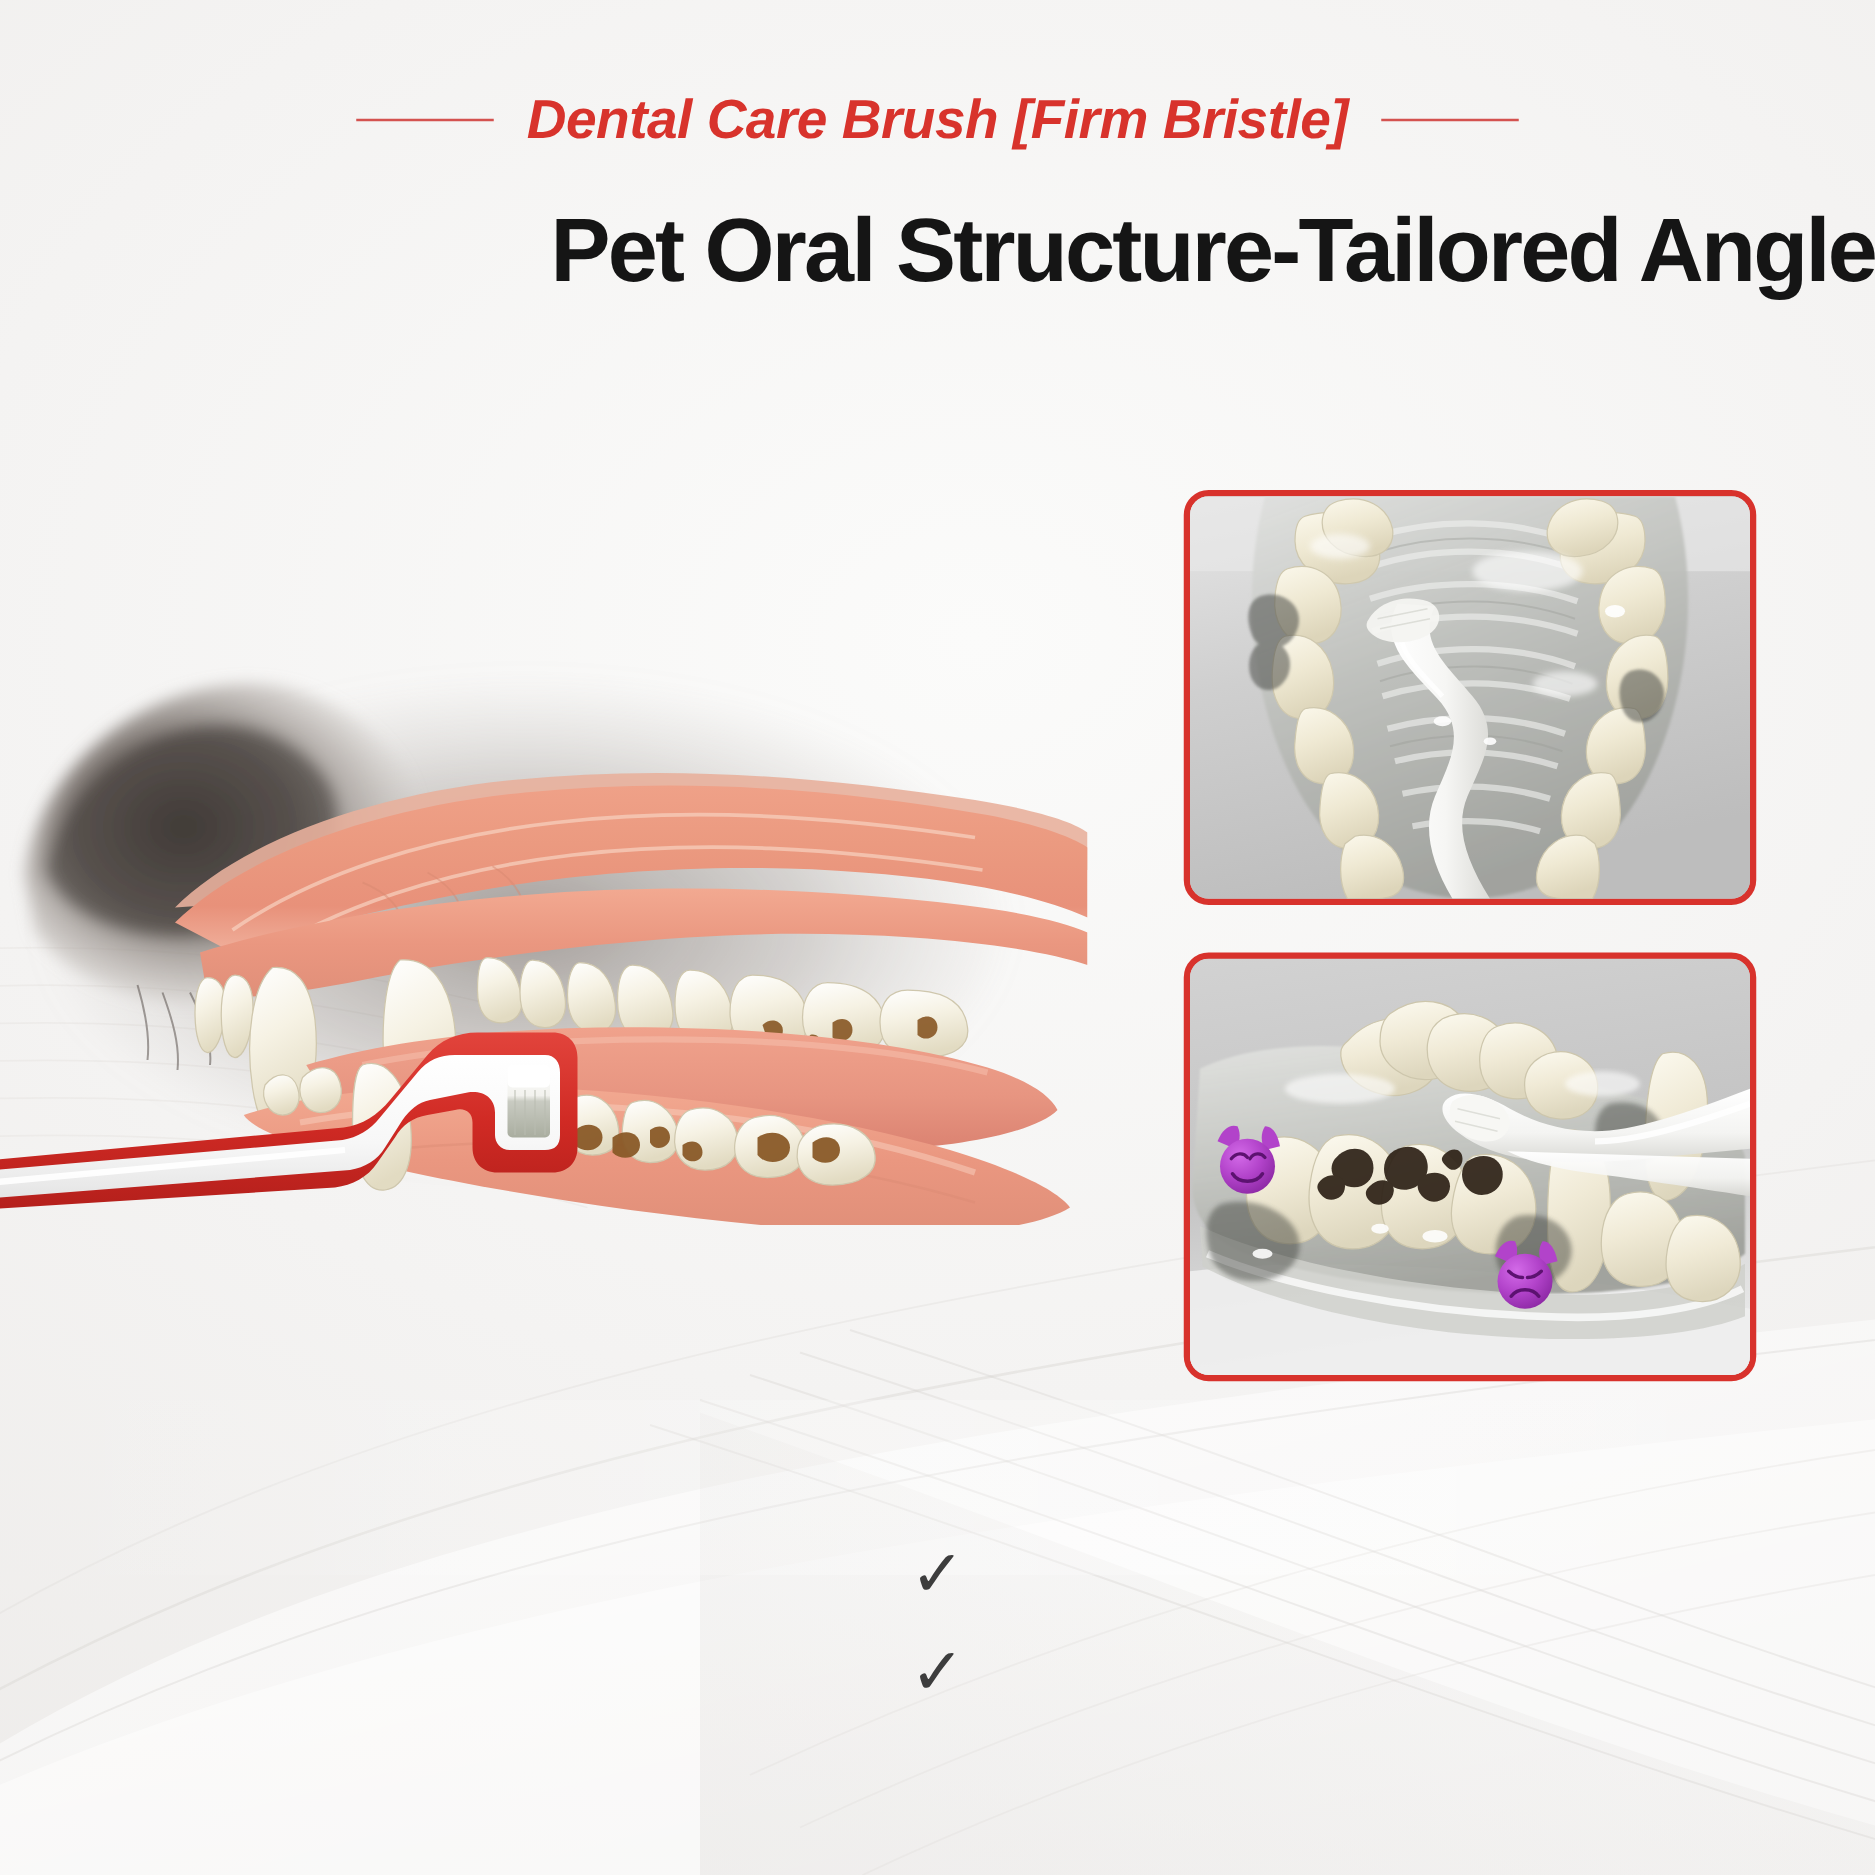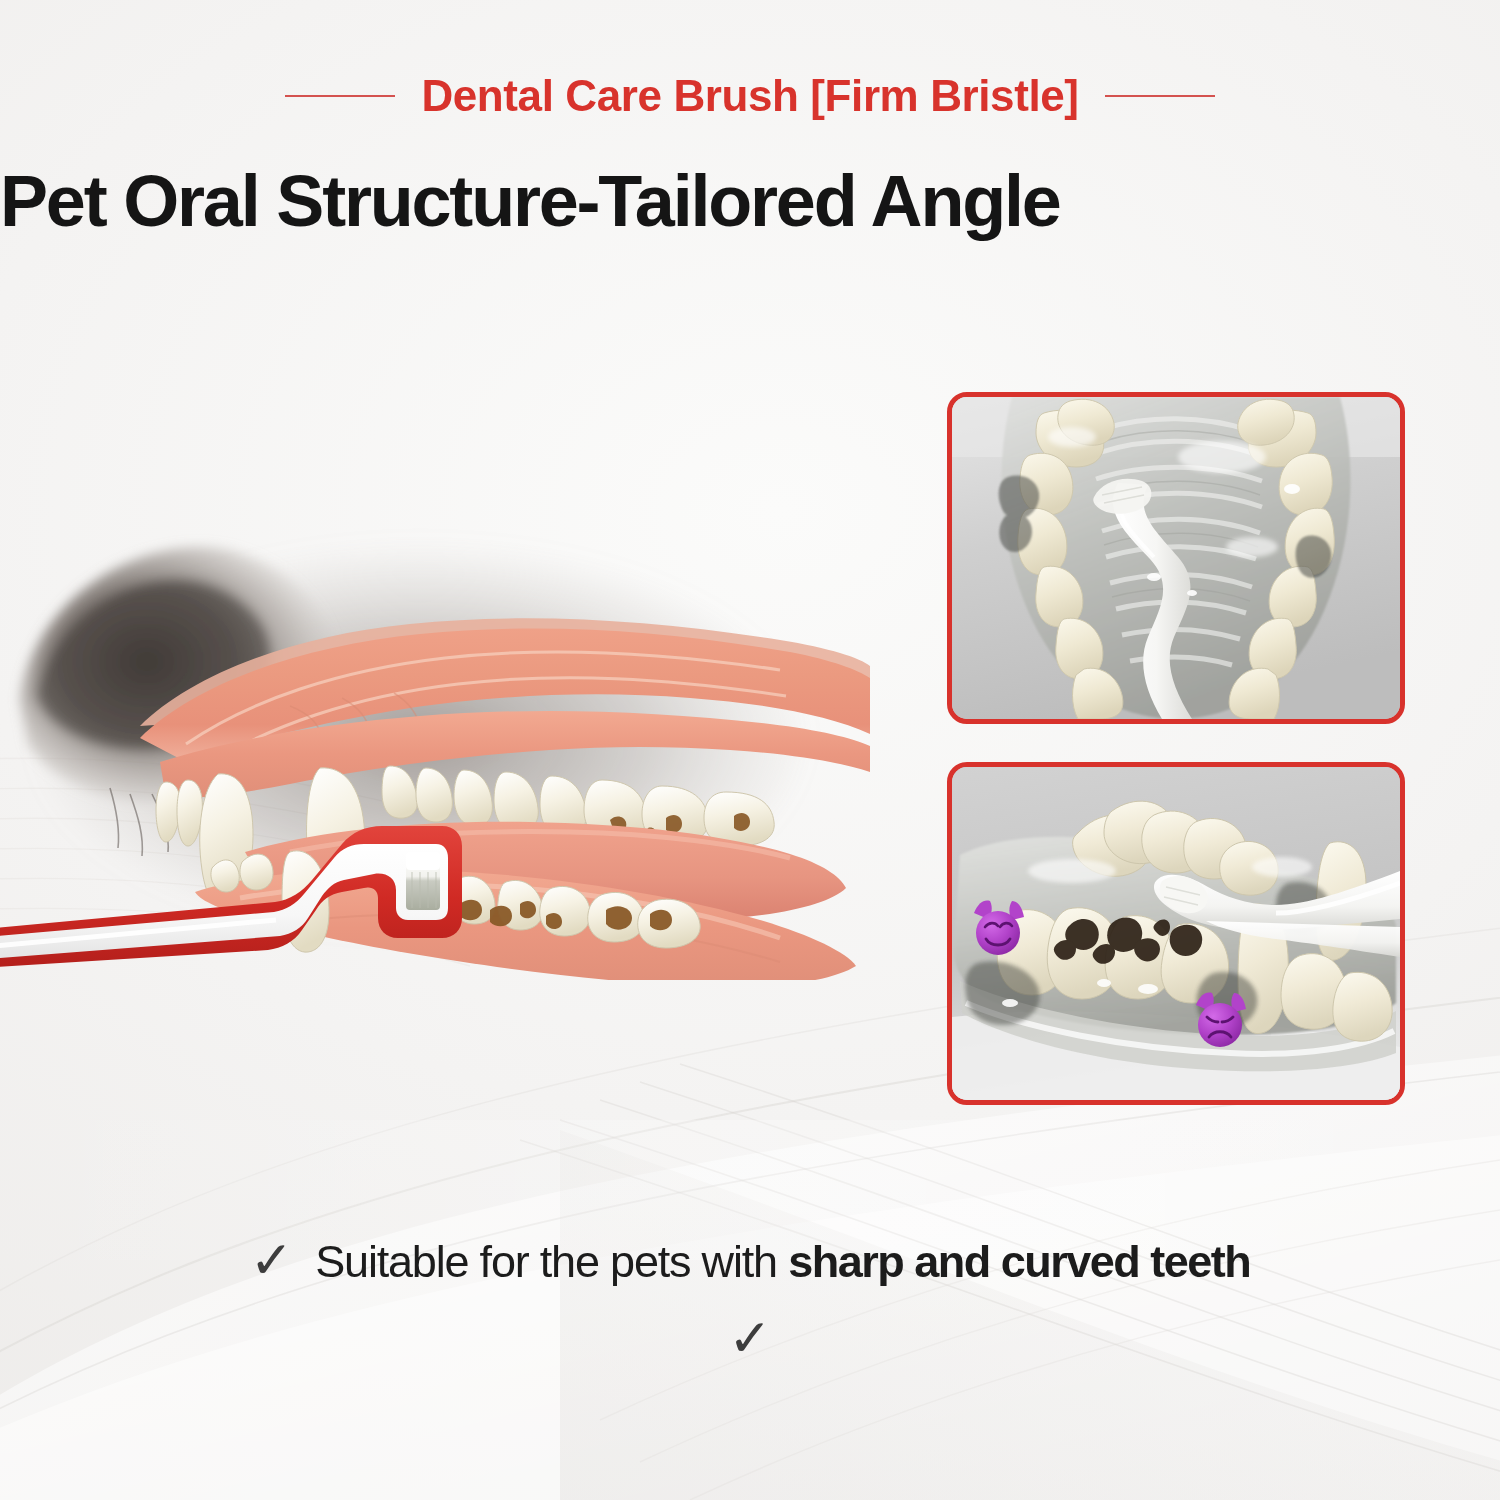--- a/index.html
+++ b/index.html
@@ -24,25 +24,25 @@
   #header { position:absolute; top:0; left:0; width:1500px; z-index:5; }
   #eyebrow-row {
     position:absolute; top:74px; left:0; width:1500px;
     display:flex; align-items:center; justify-content:center; gap:26px;
   }
   .rule { height:2px; background:#d4524f; }
   #rule-left  { width:110px; }
   #rule-right { width:110px; }
   #eyebrow-title {
     font-size:44px; font-weight:bold; color:#d8332c;
-    letter-spacing:-0.4px; white-space:nowrap; line-height:1;
+    letter-spacing:-0.4px; white-space:nowrap; line-height:1;font-style:italic;
   }
   #main-heading {
     position:absolute; top:164px; left:0; width:1500px;
-    text-align:left;
+    text-align:right;
     font-size:72px; font-weight:bold; color:#151515;
     letter-spacing:-2.2px; line-height:1.05; white-space:nowrap;
   }
 
   
   #dog-illustration {
     position:absolute; left:-10px; top:500px;
     width:880px; height:480px; z-index:4;
   }
 
@@ -593,19 +593,18 @@
       <ellipse cx="152" cy="216" rx="7" ry="4"></ellipse>
       <ellipse cx="58" cy="236" rx="8" ry="4"></ellipse>
     </g>
   </svg>
 </div>
 
 <div id="bullets">
 
   <div class="bullet-row" id="bullet-row-0">
     <span class="bullet-check">✓</span>
-    <span class="bullet-text"><span>Suitable for the pets with </span><b>sharp and curved teeth</b><span></span></span>
   </div>
 
   <div class="bullet-row" id="bullet-row-1">
     <span class="bullet-check">✓</span>
   </div>
 </div>
 
 </body></html>

